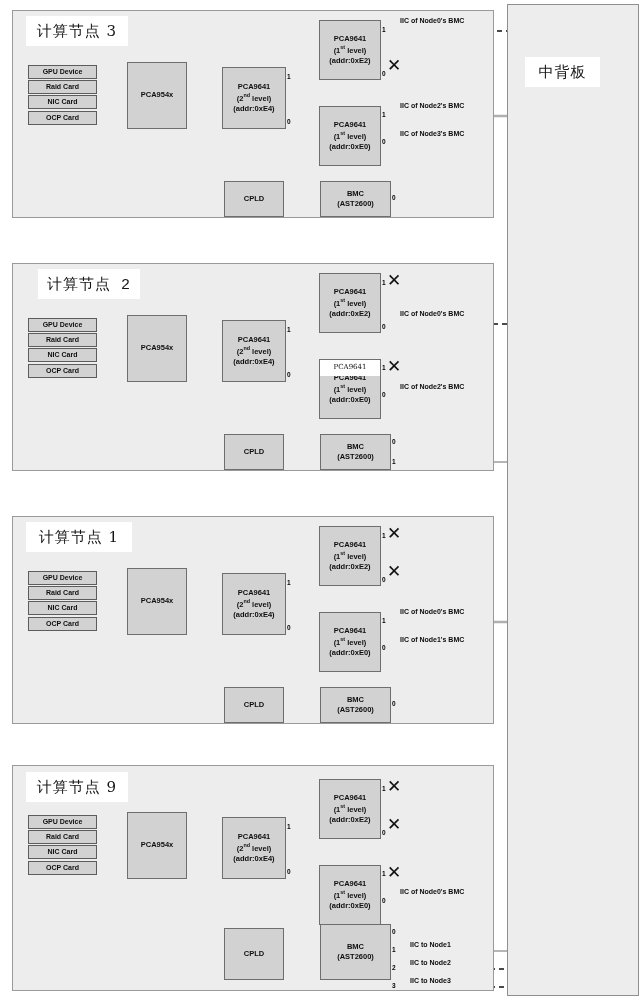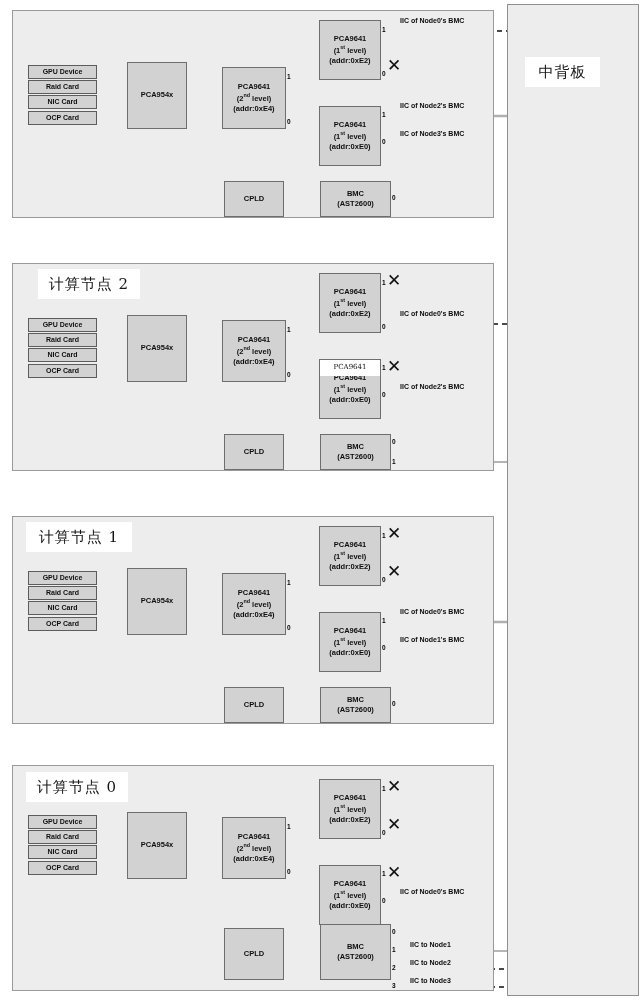--- a/index.html
+++ b/index.html
@@ -102,20 +102,21 @@
     <path d="M570,969 L570,324" stroke="#4a4a4a" stroke-width="2.2" fill="none" stroke-dasharray="5,4"></path>
 
     <path d="M391,987 L610,987" stroke="#4a4a4a" stroke-width="2.2" fill="none" stroke-dasharray="5,4"></path>
     <path d="M610,987 L610,31" stroke="#4a4a4a" stroke-width="2.2" fill="none" stroke-dasharray="5,4"></path>
   </svg>
 
   <div class="backplane" style="left:507px;top:4px;width:132px;height:992px;"></div>
   <div class="bp-title" style="left:525px;top:57px;width:75px;height:30px;">中背板</div>
 
   <div class="node-panel" style="left:12px;top:10px;width:482px;height:208px;"></div>
+  <div class="node-title" style="left:26px;top:16px;width:102px;height:30px;">计算节点 3</div>
 
   <div class="box dev" style="left:28px;top:65px;width:69px;height:14px;">
       <span class="ln">GPU Device</span>
     </div>
   <div class="box dev" style="left:28px;top:80px;width:69px;height:14px;">
       <span class="ln">Raid Card</span>
     </div>
   <div class="box dev" style="left:28px;top:95px;width:69px;height:14px;">
       <span class="ln">NIC Card</span>
     </div>
@@ -159,21 +160,21 @@
     <span class="ln">BMC</span>
     <span class="ln">(AST2600)</span>
   </div>
   <div class="port" style="left:392px;top:195px;">0</div>
 
   <div class="lbl" style="left:400px;top:17px;">IIC of Node0's BMC</div>
   <div class="lbl" style="left:400px;top:102px;">IIC of Node2's BMC</div>
   <div class="lbl" style="left:400px;top:130px;">IIC of Node3's BMC</div>
 
   <div class="node-panel" style="left:12px;top:263px;width:482px;height:208px;"></div>
-  <div class="node-title" style="left:38px;top:269px;width:102px;height:30px;">计算节点 2</div>
+  <div class="node-title" style="left:38px;top:269px;width:102px;height:30px;font-family:Liberation Mono, monospace;">计算节点 2</div>
 
   <div class="box dev" style="left:28px;top:318px;width:69px;height:14px;">
       <span class="ln">GPU Device</span>
     </div>
   <div class="box dev" style="left:28px;top:333px;width:69px;height:14px;">
       <span class="ln">Raid Card</span>
     </div>
   <div class="box dev" style="left:28px;top:348px;width:69px;height:14px;">
       <span class="ln">NIC Card</span>
     </div>
@@ -280,21 +281,21 @@
   <div class="box" style="left:320px;top:687px;width:71px;height:36px;">
     <span class="ln">BMC</span>
     <span class="ln">(AST2600)</span>
   </div>
   <div class="port" style="left:392px;top:701px;">0</div>
 
   <div class="lbl" style="left:400px;top:608px;">IIC of Node0's BMC</div>
   <div class="lbl" style="left:400px;top:636px;">IIC of Node1's BMC</div>
 
   <div class="node-panel" style="left:12px;top:765px;width:482px;height:226px;"></div>
-  <div class="node-title" style="left:26px;top:772px;width:102px;height:30px;">计算节点 0</div>
+  <div class="node-title" style="left:26px;top:772px;width:102px;height:30px;">计算节点 9</div>
 
   <div class="box dev" style="left:28px;top:815px;width:69px;height:14px;">
       <span class="ln">GPU Device</span>
     </div>
   <div class="box dev" style="left:28px;top:830px;width:69px;height:14px;">
       <span class="ln">Raid Card</span>
     </div>
   <div class="box dev" style="left:28px;top:845px;width:69px;height:14px;">
       <span class="ln">NIC Card</span>
     </div>

